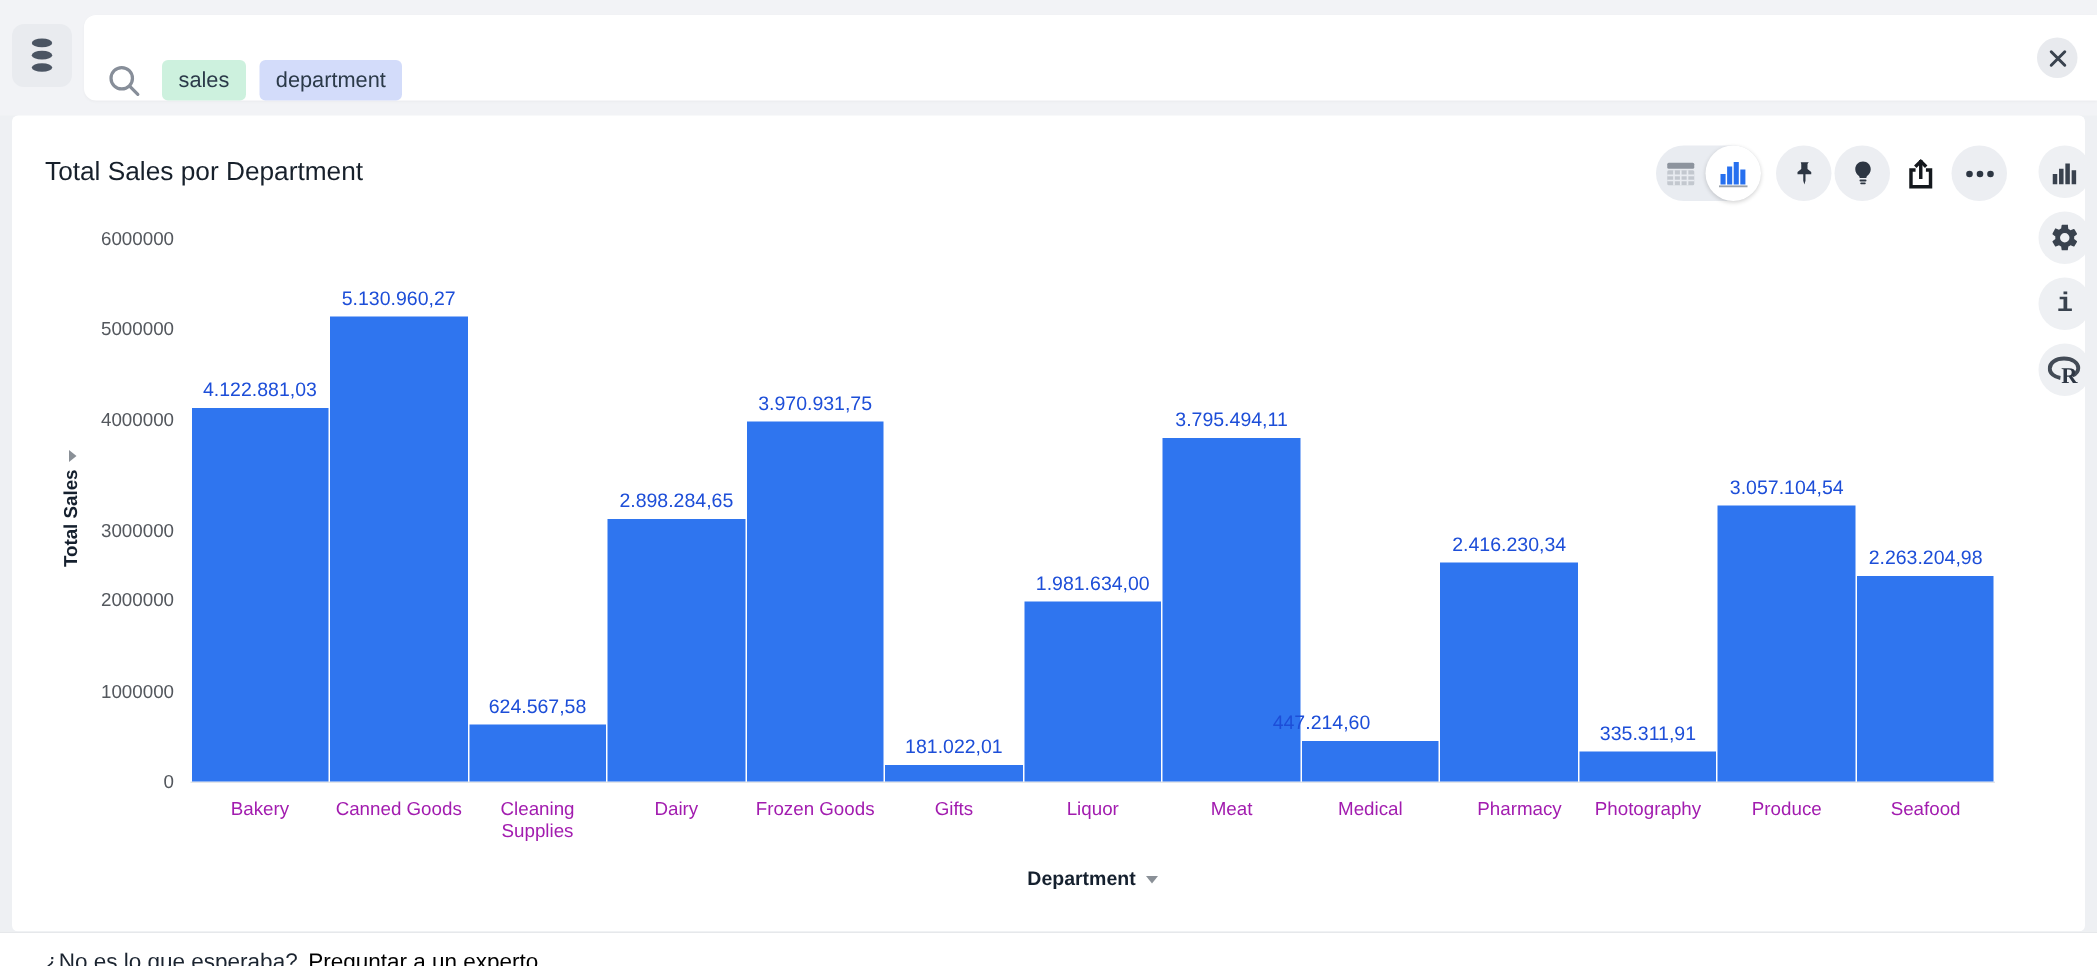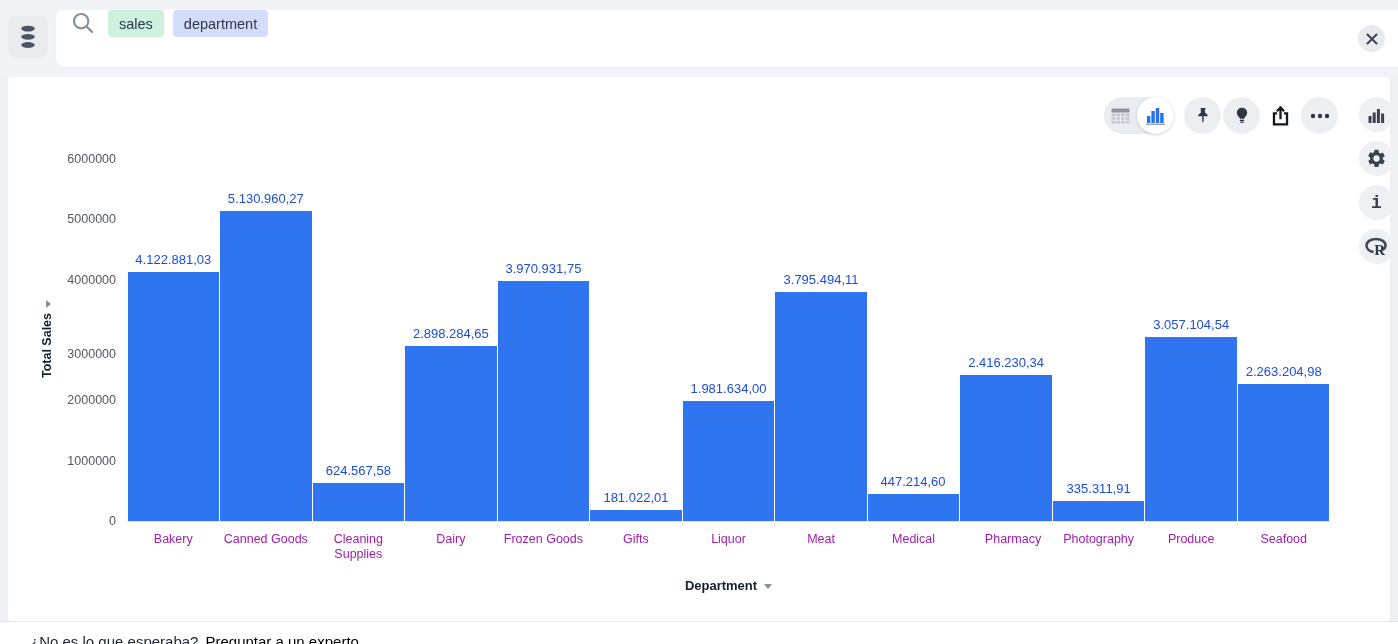--- a/index.html
+++ b/index.html
@@ -4,21 +4,21 @@
 <style>
   * { margin:0; padding:0; box-sizing:border-box; }
   html,body { width:1398px; height:644px; overflow:hidden; }
   body { background:#eef0f3; font-family:"Liberation Sans","DejaVu Sans",sans-serif; position:relative; }
 
   
   .topbar { position:absolute; top:0; left:0; width:1398px; height:77px; background:#f2f3f6; }
   .db-btn { position:absolute; left:8px; top:16px; width:40px; height:42px; background:#e9ebef; border-radius:8px;
             display:flex; align-items:center; justify-content:center; cursor:pointer; }
   .searchbar { position:absolute; left:56px; top:10px; width:1342px; height:57px; background:#ffffff;
-               border-radius:8px 0 0 8px; display:flex; align-items:flex-start; padding-left:14px;
+               border-radius:8px 0 0 8px; display:flex; align-items:flex-end; padding-left:14px;
                box-shadow:0 1px 2px rgba(0,0,0,0.03); }
   .search-glass { margin-right:12px; display:flex; }
   .tokens { display:flex; align-items:center; gap:9px; }
   .token { height:27px; padding:0 11px; border-radius:4px; font-size:14.5px; display:flex; align-items:center;
            color:#2b3a49; cursor:pointer; }
   .clear-btn { position:absolute; right:13px; top:15px; width:27px; height:27px; border-radius:50%;
                background:#e8eaee; display:flex; align-items:center; justify-content:center; cursor:pointer; }
 
   
   .card { position:absolute; left:8px; top:77px; width:1382px; height:544px; background:#ffffff; border-radius:4px; }
@@ -94,20 +94,21 @@
           <line x1="1.5" y1="1.5" x2="10.5" y2="10.5"></line>
             <line x1="10.5" y1="1.5" x2="1.5" y2="10.5"></line>
         </svg>
       </span>
     </div>
   </div>
 </div>
 
 <div class="card">
 
+  <div class="card-title">Total Sales por Department</div>
 
   <div class="toolbar">
     <div class="toggle-pill">
       <div class="toggle-left">
         <span style="display:flex;">
           <svg width="19" height="16" viewBox="0 0 19 16">
             <rect x="0.5" y="0.5" width="18" height="4" rx="1" fill="#8d949e"></rect>
             <rect x="0.5" y="5.5" width="18" height="10" rx="1" fill="#c3c8cf"></rect>
             <g stroke="#e9ecf1" stroke-width="1.1">
               <line x1="0.5" y1="8.9" x2="18.5" y2="8.9"></line>
@@ -225,21 +226,21 @@
       <div class="bar-label" style="left: 248.885px; bottom: 180px;">2.898.284,65</div>
       <div class="bar" style="left: 370.654px; width: 91.5385px; height: 240px; background: rgb(47, 117, 239);"></div>
       <div class="bar-label" style="left: 341.423px; bottom: 245px;">3.970.931,75</div>
       <div class="bar" style="left: 463.192px; width: 91.5385px; height: 11px; background: rgb(47, 117, 239);"></div>
       <div class="bar-label" style="left: 433.962px; bottom: 16px;">181.022,01</div>
       <div class="bar" style="left: 555.731px; width: 91.5385px; height: 120px; background: rgb(47, 117, 239);"></div>
       <div class="bar-label" style="left: 526.5px; bottom: 125px;">1.981.634,00</div>
       <div class="bar" style="left: 648.269px; width: 91.5385px; height: 229px; background: rgb(47, 117, 239);"></div>
       <div class="bar-label" style="left: 619.038px; bottom: 234px;">3.795.494,11</div>
       <div class="bar" style="left: 740.808px; width: 91.5385px; height: 27px; background: rgb(47, 117, 239);"></div>
-      <div class="bar-label" style="left: 711px; bottom: 32px;">447.214,60</div>
+      <div class="bar-label" style="left: 679px; bottom: 32px;">447.214,60</div>
       <div class="bar" style="left: 833.346px; width: 91.5385px; height: 146px; background: rgb(47, 117, 239);"></div>
       <div class="bar-label" style="left: 804.115px; bottom: 151px;">2.416.230,34</div>
       <div class="bar" style="left: 925.885px; width: 91.5385px; height: 20px; background: rgb(47, 117, 239);"></div>
       <div class="bar-label" style="left: 896.654px; bottom: 25px;">335.311,91</div>
       <div class="bar" style="left: 1018.42px; width: 91.5385px; height: 184px; background: rgb(47, 117, 239);"></div>
       <div class="bar-label" style="left: 989.192px; bottom: 189px;">3.057.104,54</div>
       <div class="bar" style="left: 1110.96px; width: 91.5385px; height: 137px; background: rgb(47, 117, 239);"></div>
       <div class="bar-label" style="left: 1081.73px; bottom: 142px;">2.263.204,98</div>
     </div>
 

